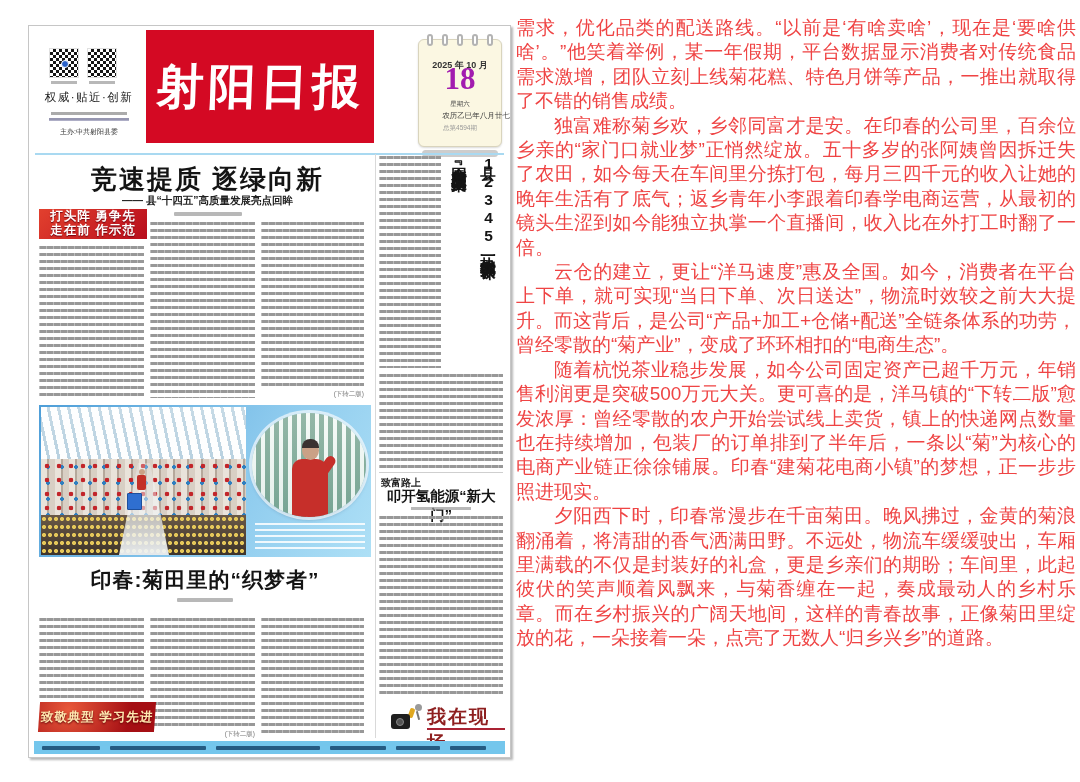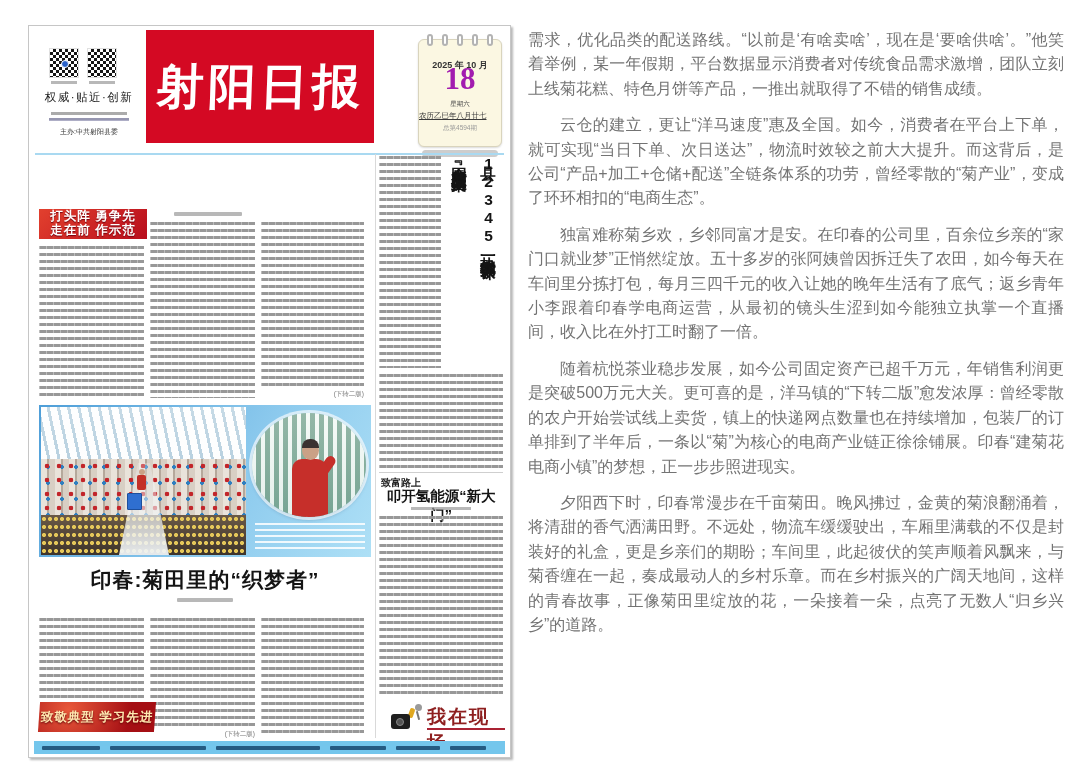--- a/index.html
+++ b/index.html
@@ -22,21 +22,21 @@
             display:flex;align-items:center;justify-content:center;}
   .mast-title{position:static;font-family:"DejaVu Serif",serif;font-weight:bold;font-size:48px;
               letter-spacing:4px;transform:skewX(-2deg);}
   .cal{left:389px;top:13px;width:84px;height:108px;background:#fbf7e2;border:1px solid #d9d4bd;
        border-radius:6px;box-shadow:0 1px 2px rgba(0,0,0,.15);}
   .ring{top:-6px;width:6px;height:12px;border:2px solid #b3b3b3;border-radius:3px;background:#fff;}
   .cal-ym{left:0;top:19px;width:100%;text-align:center;font-size:9px;font-weight:bold;color:#333;}
   .cal-day{left:0;top:21px;width:100%;text-align:center;font-size:31px;font-weight:bold;color:#a21caf;
            font-family:Liberation Serif, serif;}
   .cal-week{left:0;top:60px;width:100%;text-align:center;font-size:6.5px;color:#444;}
-  .cal-lunar{left:0;top:71px;width:100%;font-size:7.5px;color:#3a3a3a;text-decoration:underline;}
+  .cal-lunar{left:16px;top:71px;width:100%;text-align:center;font-size:7.5px;color:#3a3a3a;}
   .cal-issue{left:0;top:84px;width:100%;text-align:center;font-size:6.5px;color:#999;}
   .cal-bar{left:393px;top:124px;width:76px;height:7px;background:#cdcdcd;border-radius:4px;}
   .blue-rule{left:6px;top:127px;width:469px;height:2px;background:#a9d9f1;}
   .lead-hl{left:10px;top:136px;width:337px;text-align:center;font-size:26px;font-weight:900;
            color:#141414;letter-spacing:2px;}
   .lead-sub{left:10px;top:168px;width:337px;text-align:center;font-size:10.5px;font-weight:bold;color:#222;}
   .lead-by{left:145px;top:186px;width:68px;height:4px;background:#9a9a9a;opacity:.7;border-radius:1px;}
   .slogan-box{left:10px;top:183px;width:108px;height:30px;background:linear-gradient(135deg,#e2402e,#b80d1c);
               color:#fff;font-weight:900;font-size:12.5px;line-height:14px;text-align:center;
               padding-top:0;letter-spacing:1px;text-shadow:0 1px 1px #70000c;}
@@ -98,21 +98,21 @@
   .mic-g{left:26px;top:2px;width:7px;height:7px;background:#9a9a9a;border-radius:50%;}
   .mic-s{left:28px;top:9px;width:2px;height:9px;background:#777;transform:rotate(-15deg);}
   .scene-txt{left:398px;top:678px;width:80px;font-size:19px;font-weight:900;color:#8e1f1f;
              letter-spacing:2px;font-family:"DejaVu Serif",serif;}
   .scene-ul{left:398px;top:702px;width:78px;height:2px;background:#a23;}
   .footer{left:5px;top:715px;width:471px;height:13px;background:#74c6ec;display:flex;
           align-items:center;gap:10px;padding-left:8px;position:absolute;}
   .fseg{position:static;height:4px;background:rgba(18,64,104,.8);border-radius:1px;}
   
   .reader{position:absolute;left:516px;top:16px;width:560px;}
-  .reader p{margin:12px;font-size:16px;line-height:24.4px;color:#737373;text-align:justify;}
+  .reader p{margin:0;font-size:19px;line-height:24.4px;color:#ef4444;text-align:justify;}
   .reader p.indent{text-indent:2em;}
 </style>
 </head>
 <body>
 
 <div class="paper">
 
   <div class="qr" style="left:20px;top:22px;">
       <span class="qr-dot"></span>
     </div>
@@ -135,20 +135,22 @@
     <span class="ring" style="left:68px;"></span>
     <div class="cal-ym">2025 年 10 月</div>
     <div class="cal-day">18</div>
     <div class="cal-week">星期六</div>
     <div class="cal-lunar">农历乙巳年八月廿七</div>
     <div class="cal-issue">总第4594期</div>
   </div>
   <div class="cal-bar"></div>
   <div class="blue-rule"></div>
 
+  <div class="lead-hl">竞速提质  逐绿向新</div>
+  <div class="lead-sub">—— 县“十四五”高质量发展亮点回眸</div>
   <div class="lead-by"></div>
   <div class="slogan-box">
     <span style="position:static;">打头阵 勇争先</span><br>
     <span style="position:static;">走在前 作示范</span>
   </div>
   <div class="ft" style="left:10px;top:220px;width:105px;height:152px;"></div>
   <div class="ft" style="left:121px;top:196px;width:105px;height:176px;"></div>
   <div class="ft" style="left:232px;top:196px;width:103px;height:166px;"></div>
   <div class="turn-note" style="left:272px;top:364px;width:63px;">(下转二版)</div>
 
@@ -207,17 +209,17 @@
     <span class="fseg" style="width:96px;"></span>
     <span class="fseg" style="width:104px;"></span>
     <span class="fseg" style="width:56px;"></span>
     <span class="fseg" style="width:44px;"></span>
     <span class="fseg" style="width:36px;"></span>
   </div>
 </div>
 
 <div class="reader">
   <p>需求，优化品类的配送路线。“以前是‘有啥卖啥’，现在是‘要啥供啥’。”他笑着举例，某一年假期，平台数据显示消费者对传统食品需求激增，团队立刻上线菊花糕、特色月饼等产品，一推出就取得了不错的销售成绩。</p>
+  <p class="indent">独富难称菊乡欢，乡邻同富才是安。在印春的公司里，百余位乡亲的“家门口就业梦”正悄然绽放。五十多岁的张阿姨曾因拆迁失了农田，如今每天在车间里分拣打包，每月三四千元的收入让她的晚年生活有了底气；返乡青年小李跟着印春学电商运营，从最初的镜头生涩到如今能独立执掌一个直播间，收入比在外打工时翻了一倍。</p>
   <p class="indent">云仓的建立，更让“洋马速度”惠及全国。如今，消费者在平台上下单，就可实现“当日下单、次日送达”，物流时效较之前大大提升。而这背后，是公司“产品+加工+仓储+配送”全链条体系的功劳，曾经零散的“菊产业”，变成了环环相扣的“电商生态”。</p>
-  <p class="indent">独富难称菊乡欢，乡邻同富才是安。在印春的公司里，百余位乡亲的“家门口就业梦”正悄然绽放。五十多岁的张阿姨曾因拆迁失了农田，如今每天在车间里分拣打包，每月三四千元的收入让她的晚年生活有了底气；返乡青年小李跟着印春学电商运营，从最初的镜头生涩到如今能独立执掌一个直播间，收入比在外打工时翻了一倍。</p>
   <p class="indent">随着杭悦茶业稳步发展，如今公司固定资产已超千万元，年销售利润更是突破500万元大关。更可喜的是，洋马镇的“下转二版”愈发浓厚：曾经零散的农户开始尝试线上卖货，镇上的快递网点数量也在持续增加，包装厂的订单排到了半年后，一条以“菊”为核心的电商产业链正徐徐铺展。印春“建菊花电商小镇”的梦想，正一步步照进现实。</p>
   <p class="indent">夕阳西下时，印春常漫步在千亩菊田。晚风拂过，金黄的菊浪翻涌着，将清甜的香气洒满田野。不远处，物流车缓缓驶出，车厢里满载的不仅是封装好的礼盒，更是乡亲们的期盼；车间里，此起彼伏的笑声顺着风飘来，与菊香缠在一起，奏成最动人的乡村乐章。而在乡村振兴的广阔天地间，这样的青春故事，正像菊田里绽放的花，一朵接着一朵，点亮了无数人“归乡兴乡”的道路。</p>
 </div>
 
 </body></html>

